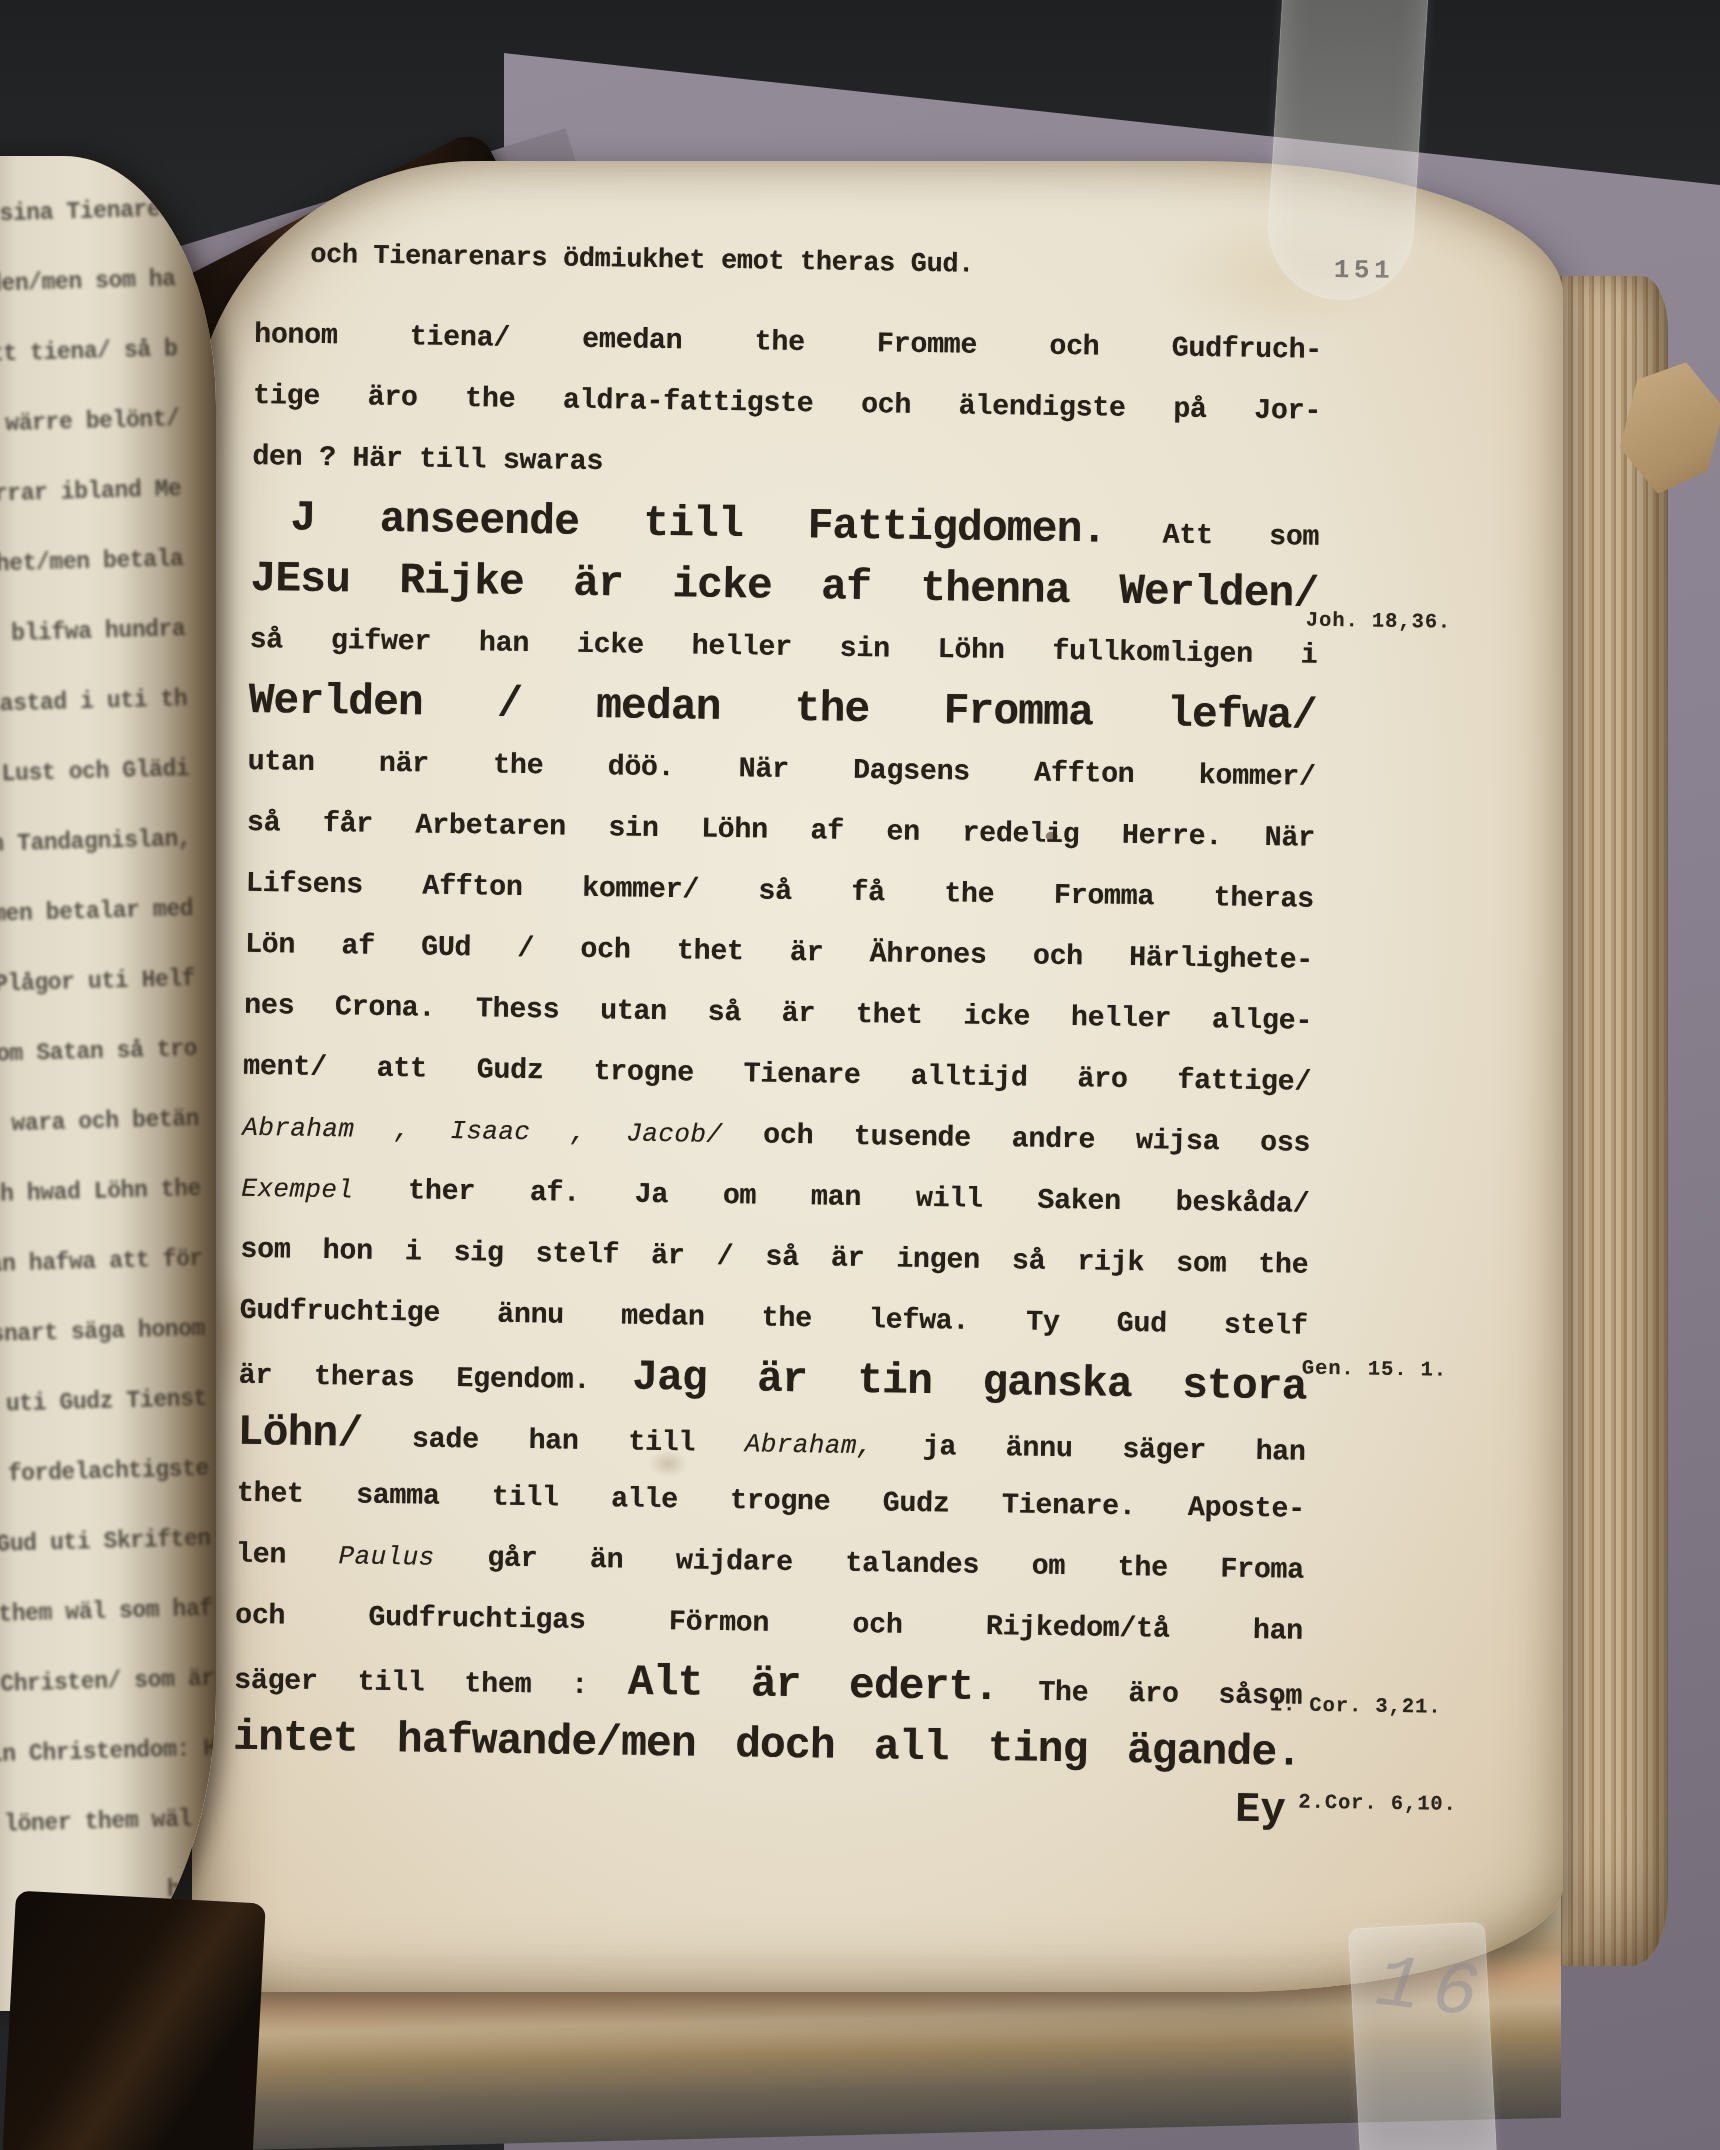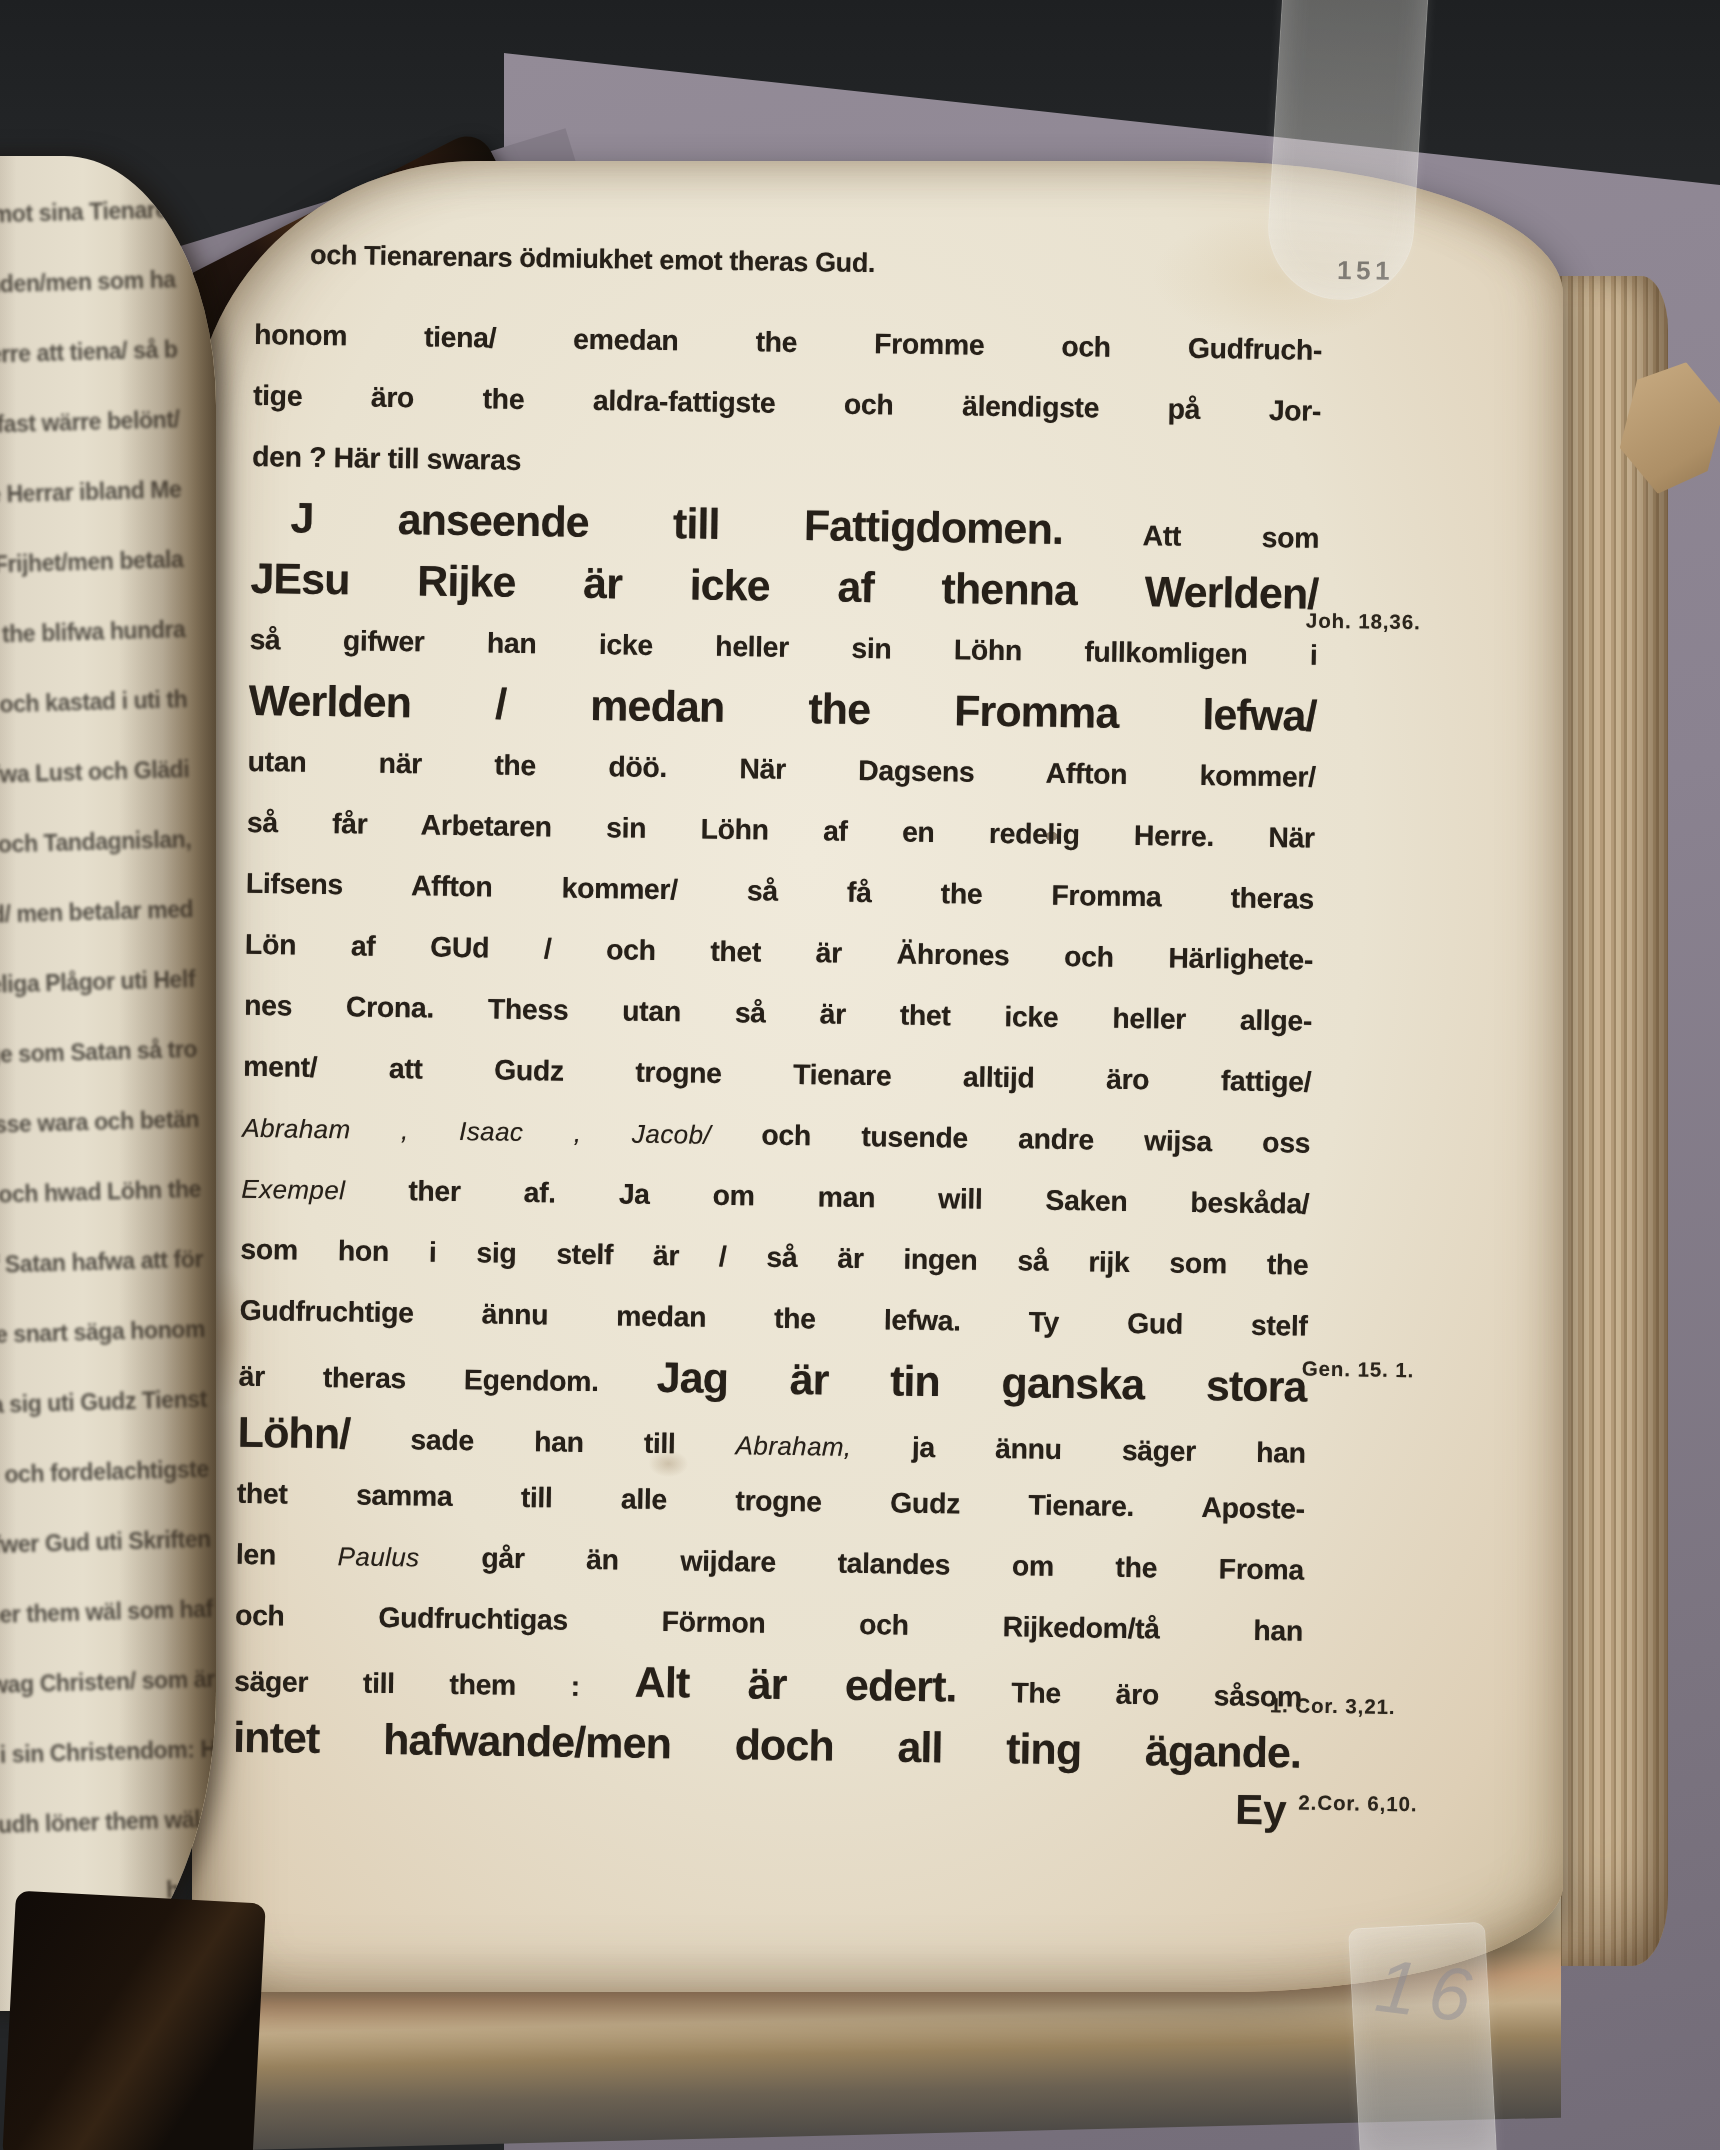--- a/index.html
+++ b/index.html
@@ -1,18 +1,18 @@
 <!DOCTYPE html>
 <html style="font-size:7.1px"><head>
 <meta charset="utf-8">
 <style>
   html,body{margin:0;padding:0;background:#131415;}
   .scene{position:relative;width:1720px;height:2151px;overflow:hidden;
          background:linear-gradient(180deg,#1e2022 0%,#242628 8%,#232527 100%);
-         font-family:Liberation Sans, sans-serif;}
+         font-family:Liberation Mono, monospace;}
   
   .card-main{position:absolute;left:504px;top:53px;width:1216px;height:2098px;
          background:linear-gradient(160deg,#938b97 0%,#8a8290 40%,#7b7480 75%,#716a76 100%);
          transform:skewY(6.2deg);transform-origin:left top;}
   .card-left{position:absolute;left:-13.4px;top:308px;width:624px;height:125px;
          background:#847c88;transform:rotate(-17deg);transform-origin:left center;}
   
   .leather-top{position:absolute;left:187px;top:285px;width:366px;height:76px;
          background:linear-gradient(90deg,#15100b,#241610 30%,#4a2f1a 45%,#17110c 60%,#2b1a10 80%,#140f0a);
          border-radius:27px;transform:rotate(-27deg);transform-origin:left bottom;

